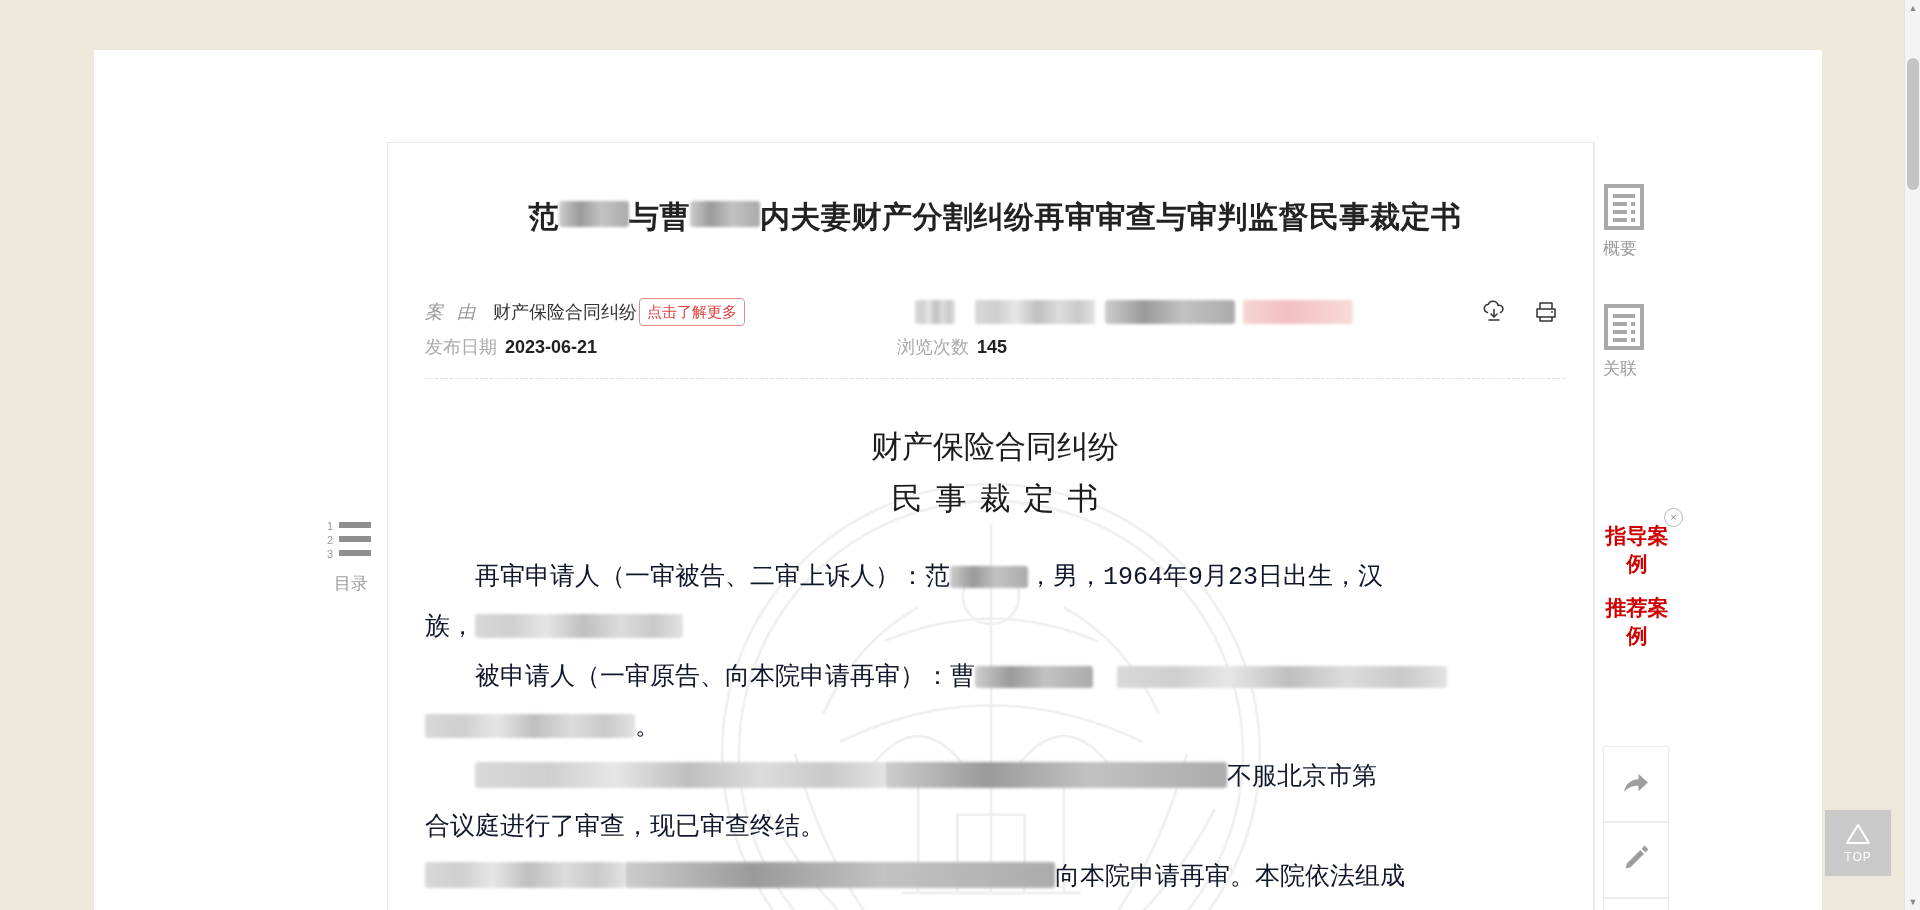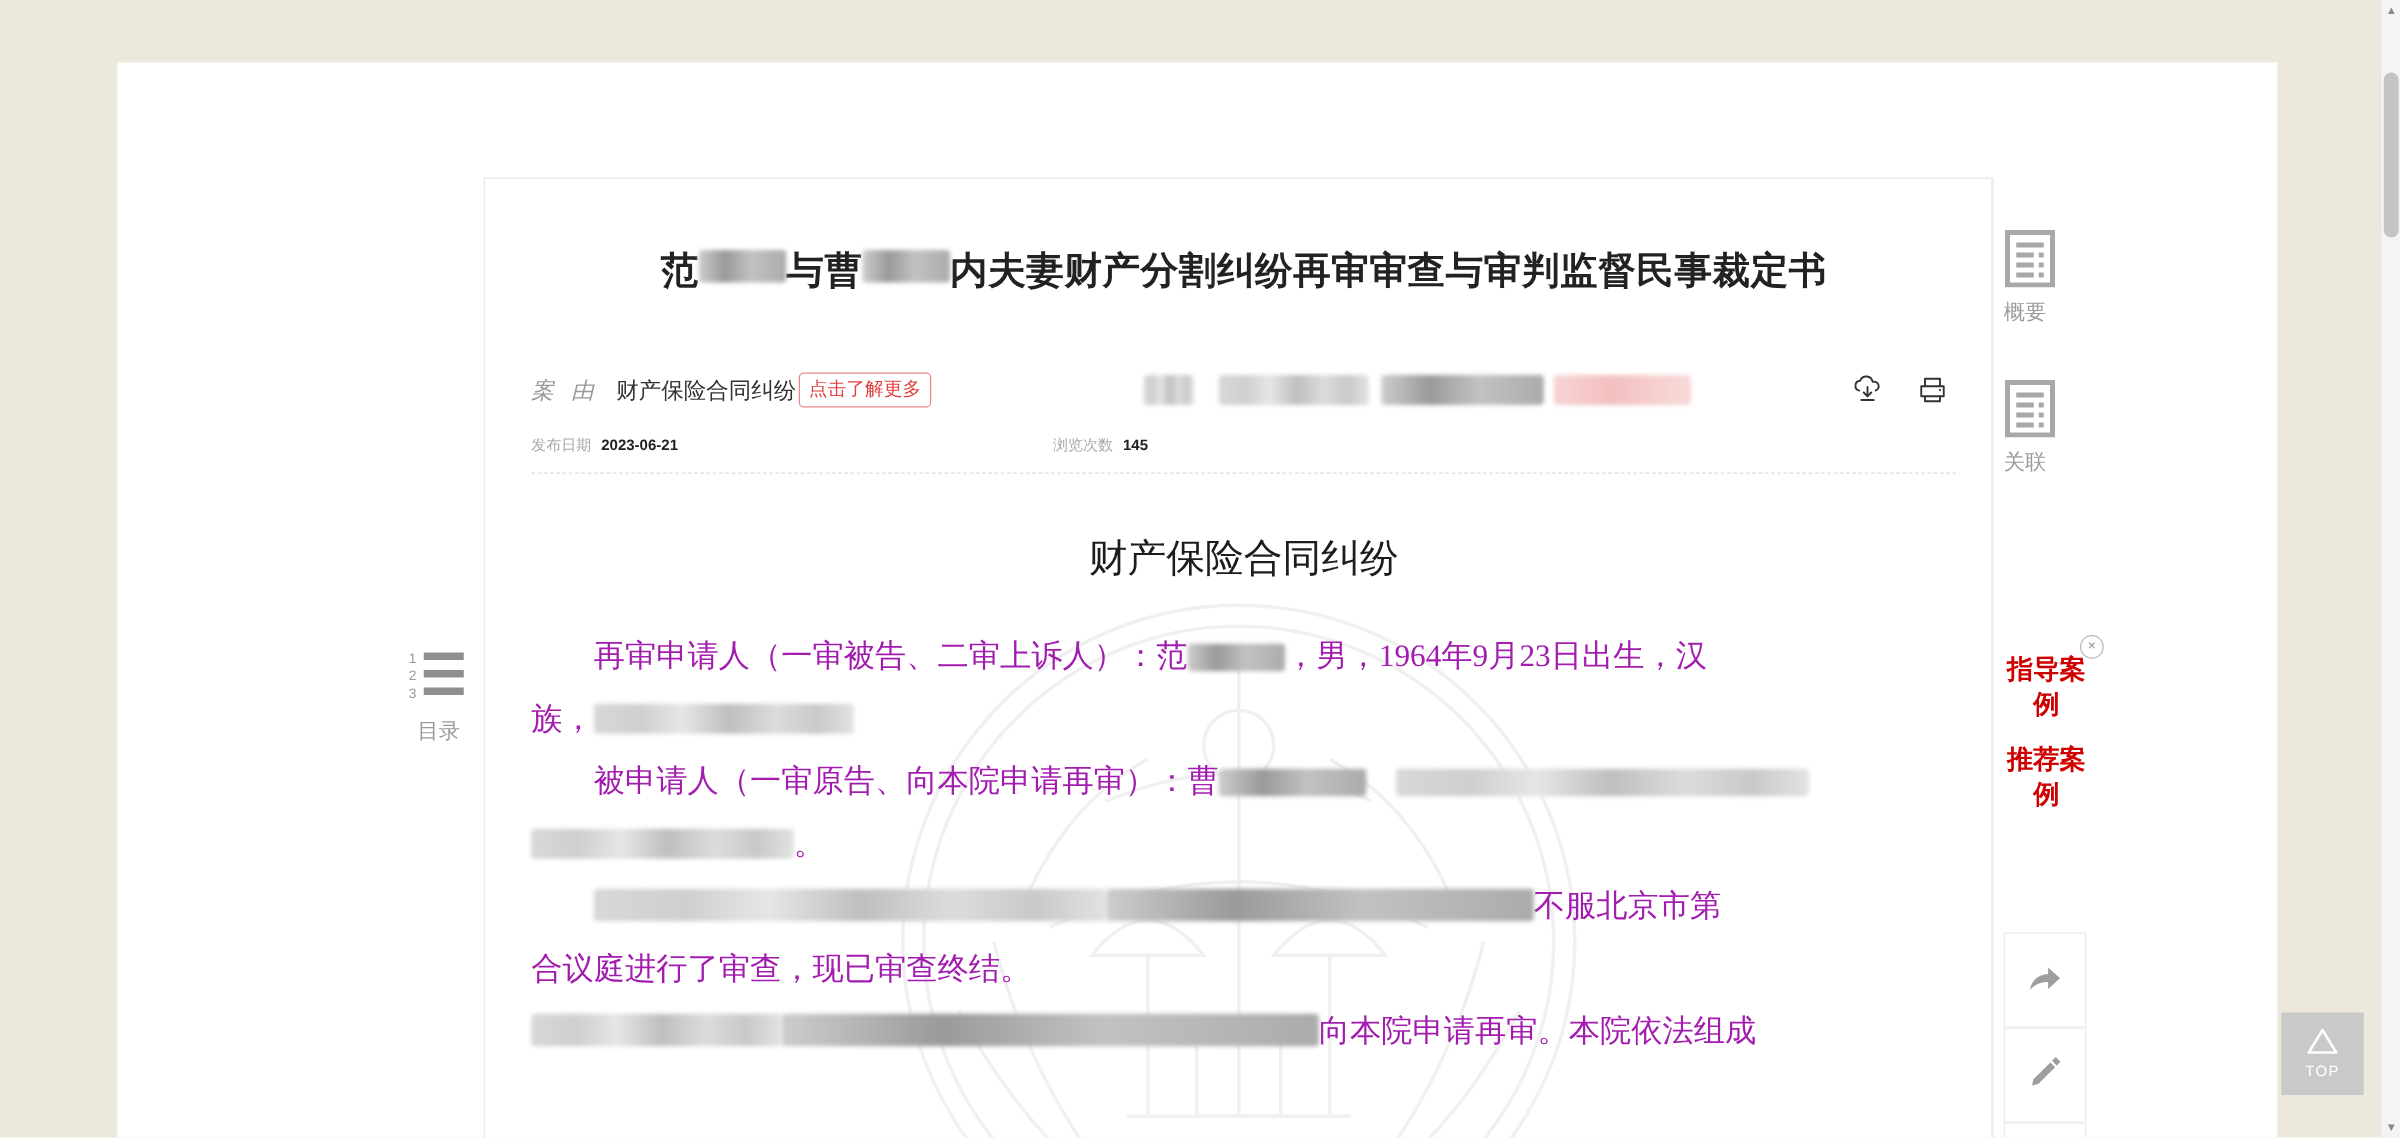--- a/index.html
+++ b/index.html
@@ -106,23 +106,23 @@
     top: 50%;
     transform: translateY(-50%);
     display: flex;
     gap: 26px;
     align-items: center;
   }
   .ico-btn { width: 26px; height: 26px; display: block; }
 
   .meta-row2 {
     display: flex;
-    align-items: center;
+    align-items: flex-start;
     height: 44px;
-    font-size: 12px;
+    font-size: 18px;
     border-bottom: 1px dashed #ddd;
     margin-top: 6px;
   }
   .meta-row2 .blk { display: flex; align-items: baseline; }
   .meta-row2 .gap { width: 300px; }
   .meta-row2 .lbl { color: #aaa; margin-right: 8px; }
   .meta-row2 .val { color: #222; font-weight: 600; }
 
   
   .court {
@@ -135,24 +135,24 @@
     color: #1c1c1c;
     line-height: 52px;
   }
   .court .l2 { letter-spacing: 13px; padding-left: 13px; }
 
   
   .body-text {
     position: relative;
     z-index: 2;
     margin-top: 28px;
-    font-family: Liberation Serif, serif;
+    font-family: Liberation Mono, monospace;
     font-size: 25px;
     line-height: 50px;
-    color: #a21caf;
+    color: #0f172a;
   }
   .body-text p { text-indent: 2em; }
   .body-text p.noindent { text-indent: 0; }
   .body-text .rd { vertical-align: -4px; }
 
   
   .toc-rail {
     position: absolute;
     left: 228px; top: 470px;
     width: 58px;
@@ -362,20 +362,21 @@
           <span class="gap"></span>
           <span class="blk">
             <span class="lbl">浏览次数</span>
             <span class="val">145</span>
           </span>
         </div>
       </div>
 
       <div class="court">
         <div class="l1">财产保险合同纠纷</div>
+        <div class="l2">民事裁定书</div>
       </div>
 
       <div class="body-text">
 
         <p>
           <span>再审申请人（一审被告、二审上诉人）：范</span><span class="rd dark" style="width:78px;height:22px;"></span><span>，男，1964年9月23日出生，汉</span>
         </p>
 
         <p class="noindent">
           <span>族，</span><span class="rd" style="width:208px;height:24px;"></span>

